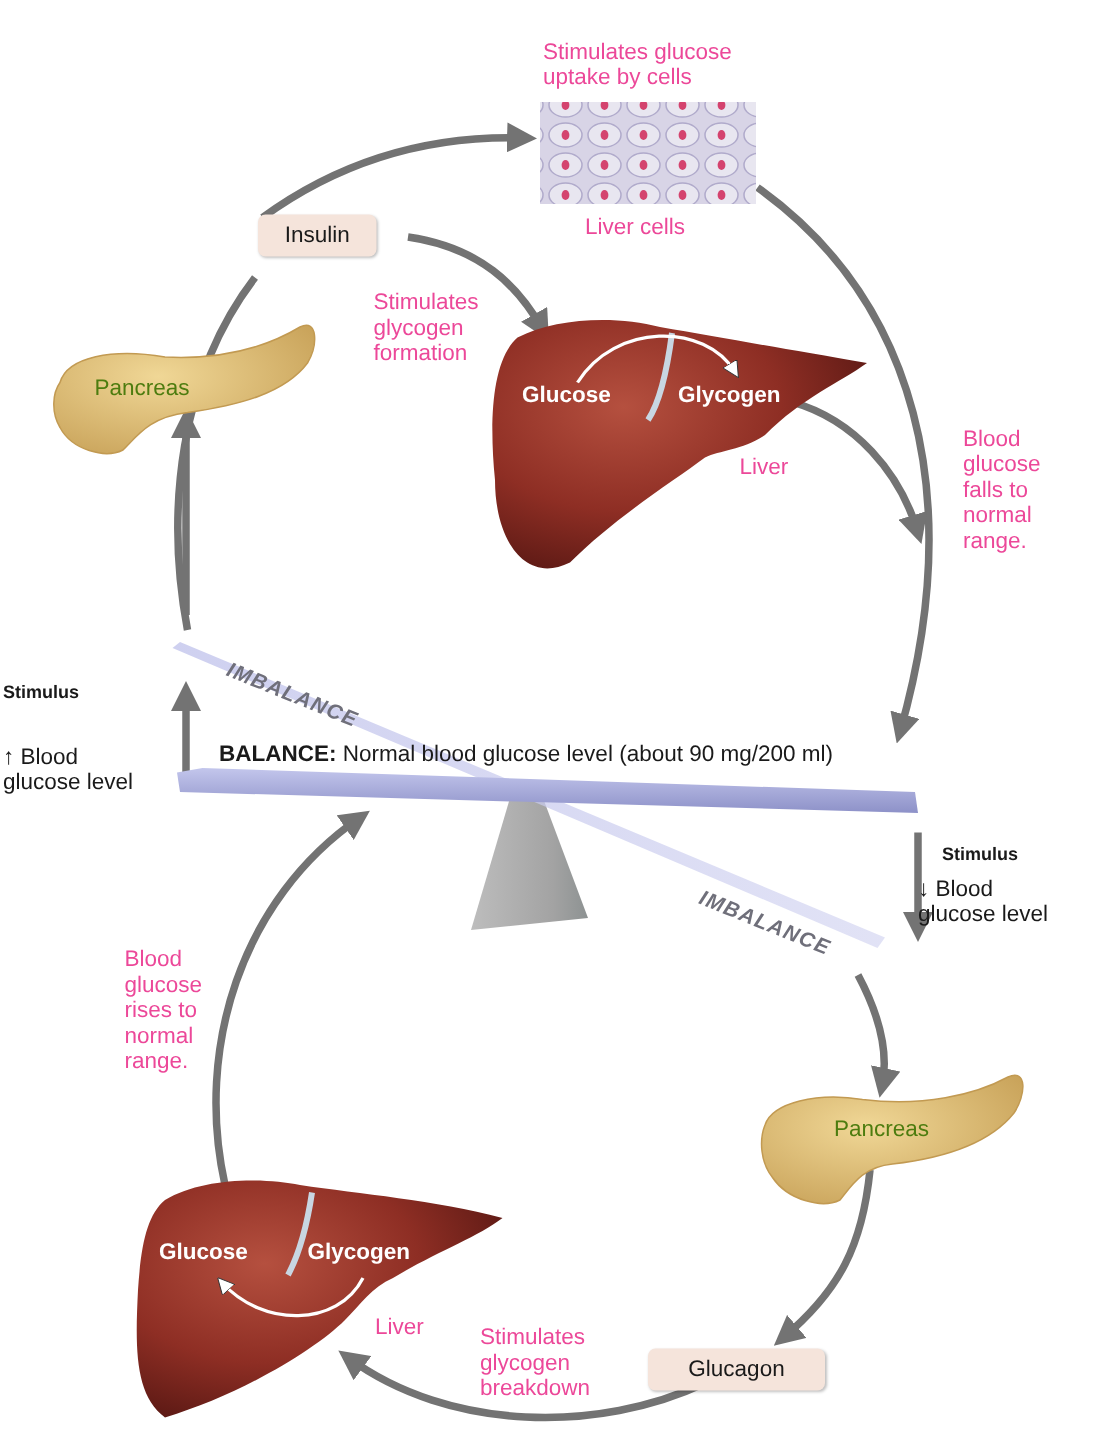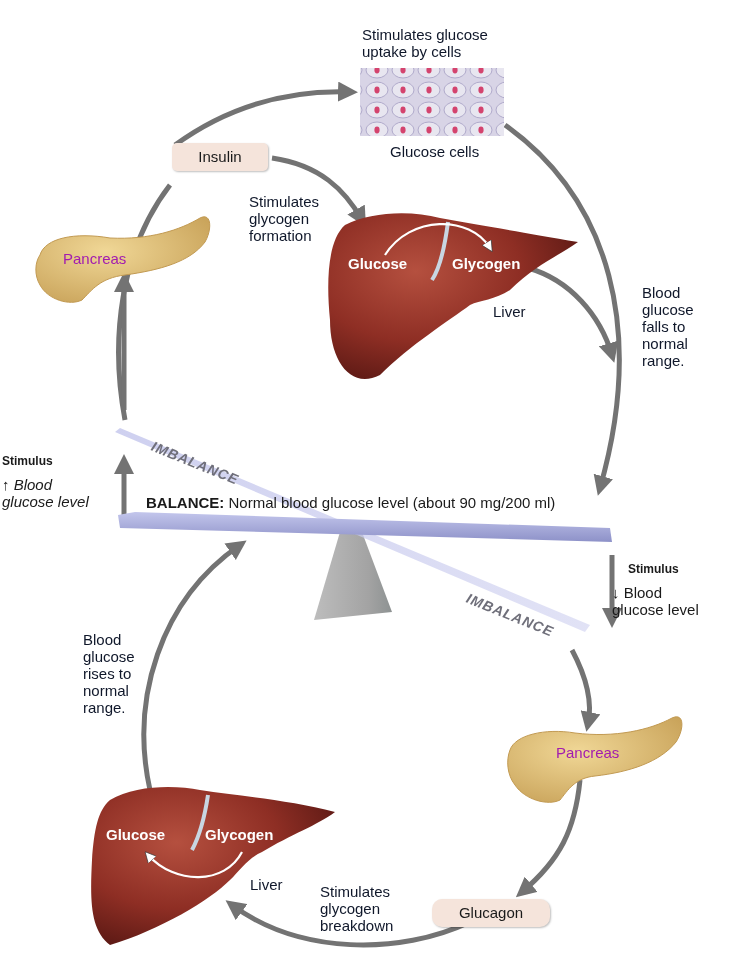--- a/index.html
+++ b/index.html
@@ -1,28 +1,28 @@
 <!DOCTYPE html>
 <html><head>
 <meta charset="utf-8">
 <style>
   html, body { margin: 0; padding: 0; background: #ffffff; }
   body { width: 740px; height: 962px; position: relative; overflow: hidden;
          font-family: "Liberation Sans", sans-serif; color: #1a1a1a; }
   #stage { position: absolute; left: 0; top: 0; width: 740px; height: 962px; }
-  .lbl { position: absolute; font-size: 15px; line-height: 17px; white-space: pre-line; color: #0f172a; }
+  .lbl { position: absolute; font-size: 15px; line-height: 17px; white-space: pre-line; color: #ec4899; }
   .hormone { position: absolute; background: #f5e4db; border-radius: 5px; box-shadow: 1px 1px 2px rgba(0,0,0,0.25);
              font-size: 15px; text-align: center; line-height: 28px; height: 28px; }
   .organ-lbl { position: absolute; font-size: 15px; font-weight: bold; color: #ffffff; }
   .stim-title { position: absolute; font-size: 12px; font-weight: bold; }
   .stim-sub { position: absolute; font-size: 15px; line-height: 17px; white-space: pre-line; }
   .imb { position: absolute; font-size: 14px; font-weight: bold; color: #6f6f7a; letter-spacing: 1px; font-style: italic; }
   .balance { position: absolute; font-size: 15px; white-space: nowrap; }
   .balance b { font-weight: bold; margin-top: 28px; }
-  .pan-lbl { position: absolute; font-size: 15px; color: #a21caf; }
+  .pan-lbl { position: absolute; font-size: 15px; color: #4d7c0f; }
 </style>
 </head>
 <body>
 
 <svg id="stage" width="740" height="962" viewBox="0 0 740 962" xmlns="http://www.w3.org/2000/svg">
   <defs>
     <marker id="ah" viewBox="0 0 10 10" refX="6" refY="5" markerWidth="4" markerHeight="4" orient="auto-start-reverse">
       <path d="M0,0 L10,5 L0,10 z" fill="#737373"></path>
     </marker>
     <marker id="ahw" viewBox="0 0 10 10" refX="6" refY="5" markerWidth="5" markerHeight="5" orient="auto">
@@ -86,41 +86,41 @@
 
   <path d="M510,750 C515,735 545,728 575,733 C615,738 650,730 672,718 C685,712 684,730 676,742 C660,762 630,772 595,776 C575,778 568,790 560,800 C548,806 525,800 515,785 C507,775 506,760 510,750 z" fill="url(#panG)" stroke="#c29a52" stroke-width="1"></path>
 
   <path d="M110,800 C135,785 175,785 200,790 C240,796 290,800 335,812 C318,825 290,835 262,852 C248,858 240,870 230,880 C210,900 160,930 110,945 C90,930 90,900 92,860 C94,830 98,810 110,800 z" fill="url(#liverG)"></path>
   <path d="M208,795 C205,815 200,835 192,850" stroke="#c8d6e2" stroke-width="4" fill="none"></path>
   <path d="M242,852 C225,885 175,885 148,855" fill="none" stroke="#ffffff" stroke-width="2.2" marker-end="url(#ahw)"></path>
 </svg>
 
 <div class="lbl" style="left:362px;top:26px;">Stimulates glucose
 uptake by cells</div>
-<div class="lbl" style="left:390px;top:143px;">Glucose cells</div>
+<div class="lbl" style="left:390px;top:143px;">Liver cells</div>
 
-<div class="hormone" style="left:172px;top:143px;width:96px;">Insulin</div>
+<div class="hormone" style="left:172px;top:143px;width:79px;">Insulin</div>
 <div class="lbl" style="left:249px;top:193px;">Stimulates
 glycogen
 formation</div>
 
 <div class="organ-lbl" style="left:348px;top:255px;">Glucose</div>
 <div class="organ-lbl" style="left:452px;top:255px;">Glycogen</div>
 <div class="lbl" style="left:493px;top:303px;">Liver</div>
 
 <div class="pan-lbl" style="left:63px;top:250px;">Pancreas</div>
 
 <div class="lbl" style="left:642px;top:284px;">Blood
 glucose
 falls to
 normal
 range.</div>
 
 <div class="stim-title" style="left:2px;top:454px;">Stimulus</div>
-<div class="stim-sub" style="left:2px;top:476px;font-style:italic;"><span>↑</span><span> Blood
+<div class="stim-sub" style="left:2px;top:496px;"><span>↑</span><span> Blood
 glucose level</span></div>
 
 <div class="imb" style="left:155px;top:438px;transform:rotate(22deg);transform-origin:left top;">IMBALANCE</div>
 <div class="balance" style="left:146px;top:494px;"><b>BALANCE:</b><span> Normal blood glucose level (about 90 mg/200 ml)</span></div>
 <div class="imb" style="left:470px;top:590px;transform:rotate(22deg);transform-origin:left top;">IMBALANCE</div>
 
 <div class="stim-title" style="left:628px;top:562px;">Stimulus</div>
 <div class="stim-sub" style="left:612px;top:584px;"><span>↓</span><span> Blood
 glucose level</span></div>
 
@@ -132,13 +132,13 @@
 normal
 range.</div>
 
 <div class="organ-lbl" style="left:106px;top:826px;">Glucose</div>
 <div class="organ-lbl" style="left:205px;top:826px;">Glycogen</div>
 <div class="lbl" style="left:250px;top:876px;">Liver</div>
 
 <div class="lbl" style="left:320px;top:883px;">Stimulates
 glycogen
 breakdown</div>
-<div class="hormone" style="left:432px;top:899px;width:118px;border-radius:10px;">Glucagon</div>
+<div class="hormone" style="left:432px;top:899px;width:118px;">Glucagon</div>
 
 </body></html>

